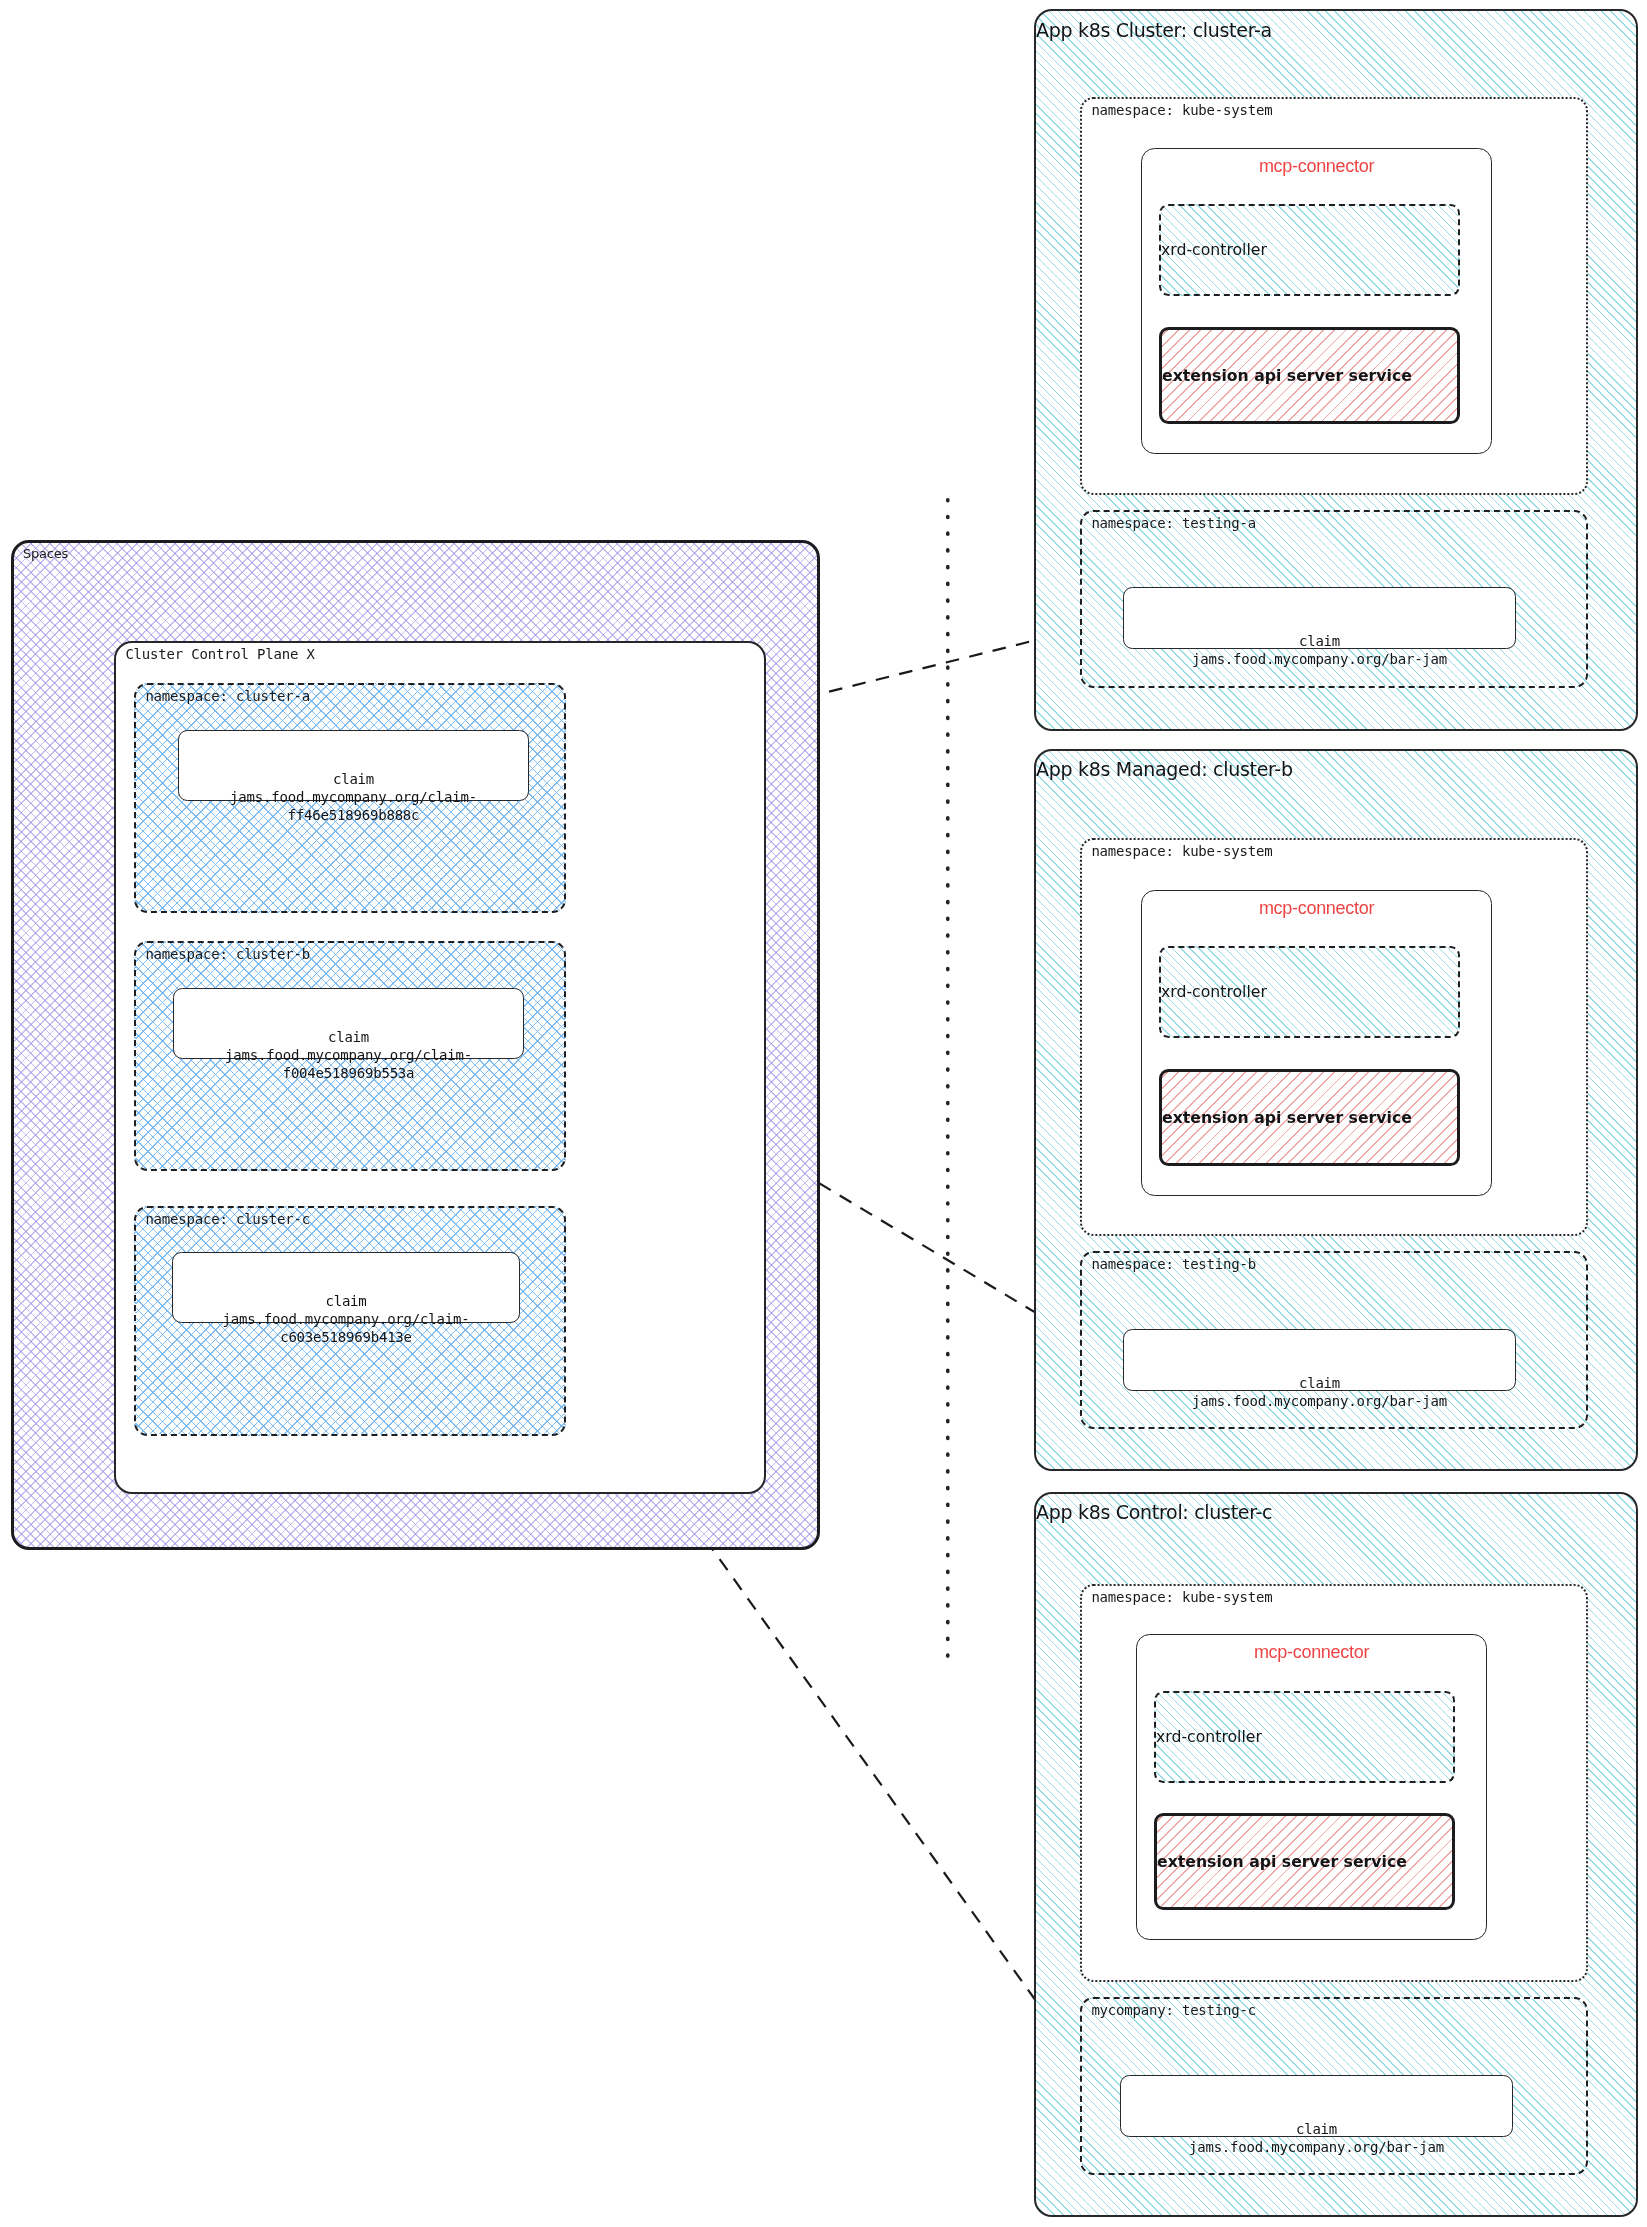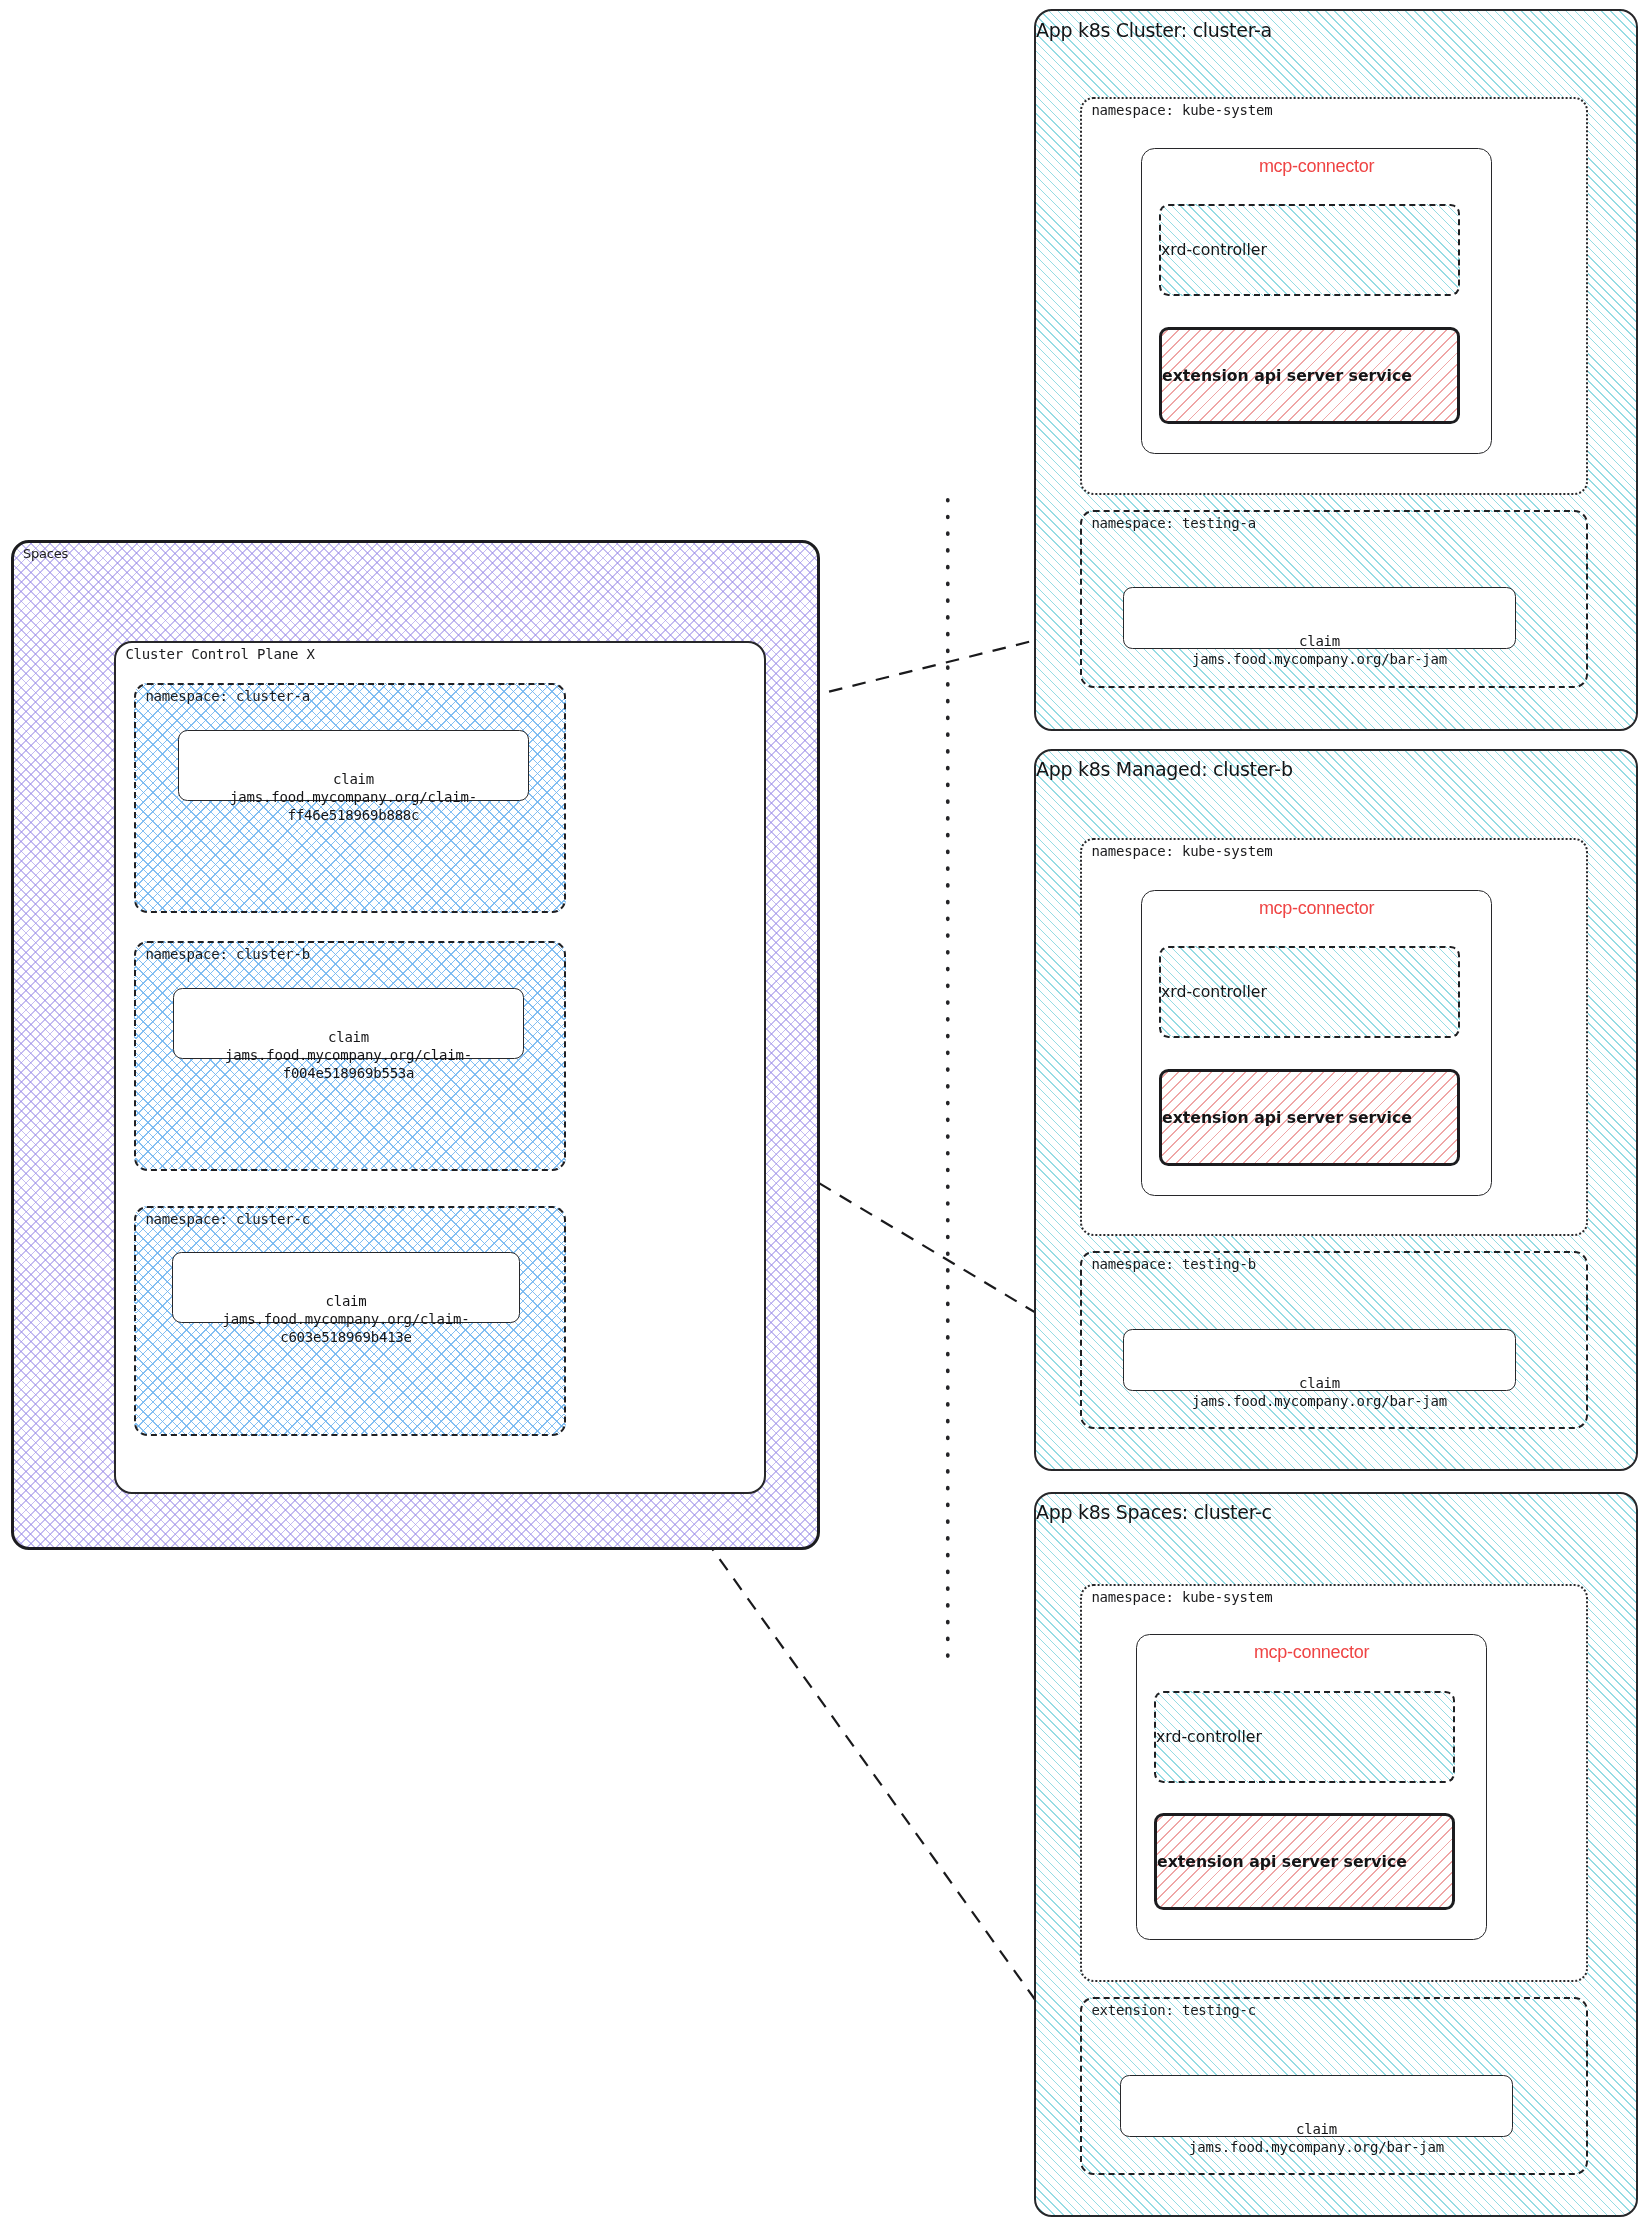--- a/index.html
+++ b/index.html
@@ -186,42 +186,42 @@
 
   <div class="box fill-cyanhatch bd-dashed-thin r-md" style="left:1080px;top:1251px;width:508px;height:178px;">
     <span class="corner-label">namespace: testing-b</span>
   </div>
   <div class="box fill-white bd-solid-thin r-sm" style="left:1123px;top:1329px;width:393px;height:62px;">
     <span class="claim-text">claim
 jams.food.mycompany.org/bar-jam</span>
   </div>
 
   <div class="box fill-cyanhatch bd-solid-thick r-lg" style="left:1034px;top:1492px;width:604px;height:725px;">
-    <span class="cluster-title">App k8s Spaces: cluster-c</span>
+    <span class="cluster-title">App k8s Control: cluster-c</span>
   </div>
 
   <div class="box fill-white bd-dotted r-md" style="left:1080px;top:1584px;width:508px;height:398px;">
     <span class="corner-label">namespace: kube-system</span>
   </div>
 
   <div class="box fill-white bd-solid-thin r-md" style="left:1136px;top:1634px;width:351px;height:306px;">
     <span class="mcp-title">mcp-connector</span>
   </div>
 
   <div class="box fill-cyanhatch bd-dashed-thin r-sm" style="left:1154px;top:1691px;width:301px;height:92px;">
     <span class="ctr-label">xrd-controller</span>
   </div>
 
   <div class="box fill-redhatch bd-solid-xthick r-sm" style="left:1154px;top:1813px;width:301px;height:97px;">
     <span class="ctr-label">extension api server
 service</span>
   </div>
 
   <div class="box fill-cyanhatch bd-dashed-thin r-md" style="left:1080px;top:1997px;width:508px;height:178px;">
-    <span class="corner-label">extension: testing-c</span>
+    <span class="corner-label">mycompany: testing-c</span>
   </div>
   <div class="box fill-white bd-solid-thin r-sm" style="left:1120px;top:2075px;width:393px;height:62px;">
     <span class="claim-text">claim
 jams.food.mycompany.org/bar-jam</span>
   </div>
 
 </div>
 
 
 </body></html>

